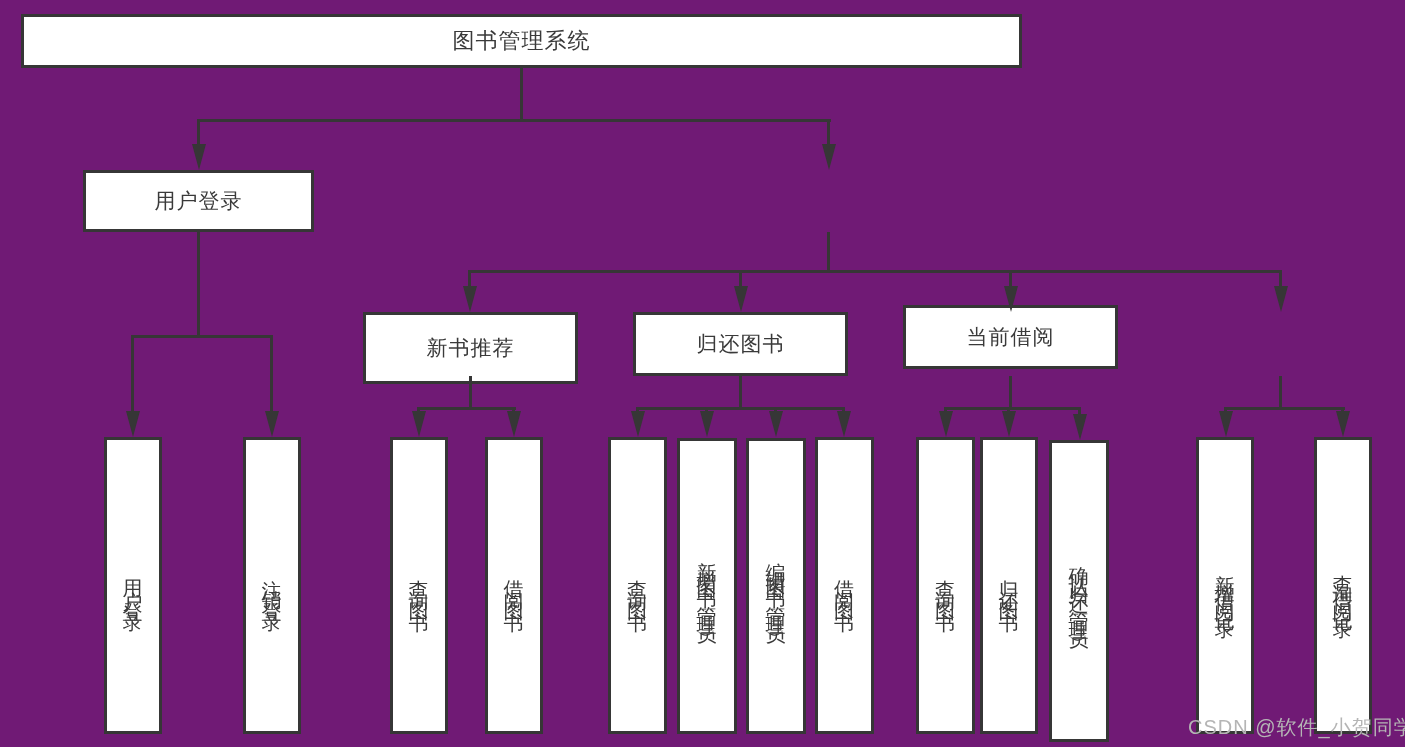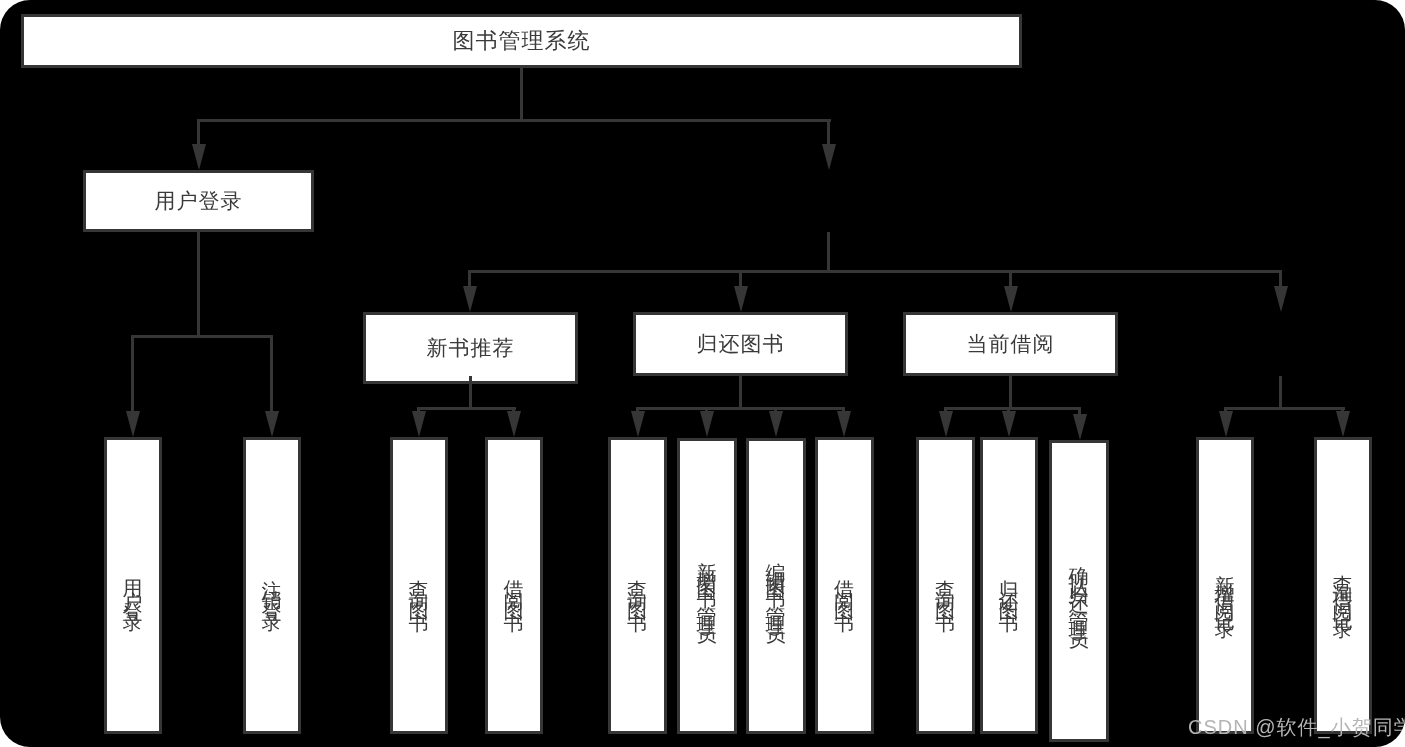--- a/index.html
+++ b/index.html
@@ -1,19 +1,19 @@
 <!DOCTYPE html>
 <html><head>
 <meta charset="utf-8">
 <style>
   html,body{margin:0;padding:0;background:#ffffff;}
   #stage{
-    position:relative;width:1405px;height:747px;background:#000000;
+    position:relative;width:1405px;height:747px;background:#701a75;
     font-family:"Liberation Sans","DejaVu Sans",sans-serif;
-    color:#3a3a3a;overflow:hidden;border-radius:30px;
+    color:#3a3a3a;overflow:hidden;
   }
   
   .hbox{
     position:absolute;box-sizing:border-box;border:3px solid #363636;background:#ffffff;
     display:flex;align-items:center;justify-content:center;
     font-size:21px;letter-spacing:1px;white-space:nowrap;
   }
   
   .vbox{
     position:absolute;box-sizing:border-box;border:3px solid #363636;background:#ffffff;
@@ -50,21 +50,21 @@
 
 
   <div class="hbox" style="left:363px;top:312px;width:215px;height:72px;">
     <span>新书推荐</span>
   </div>
 
   <div class="hbox" style="left:633px;top:312px;width:215px;height:64px;">
     <span>归还图书</span>
   </div>
 
-  <div class="hbox" style="left:903px;top:312px;width:215px;height:64px;text-align:right;">
+  <div class="hbox" style="left:903px;top:305px;width:215px;height:64px;text-align:right;">
     <span>当前借阅</span>
   </div>
 
 
   <div class="vbox" style="left:104px;top:437px;width:58px;height:297px;">
     <span>用户登录</span>
   </div>
   <div class="vbox" style="left:243px;top:437px;width:58px;height:297px;">
     <span>注销登录</span>
   </div>

